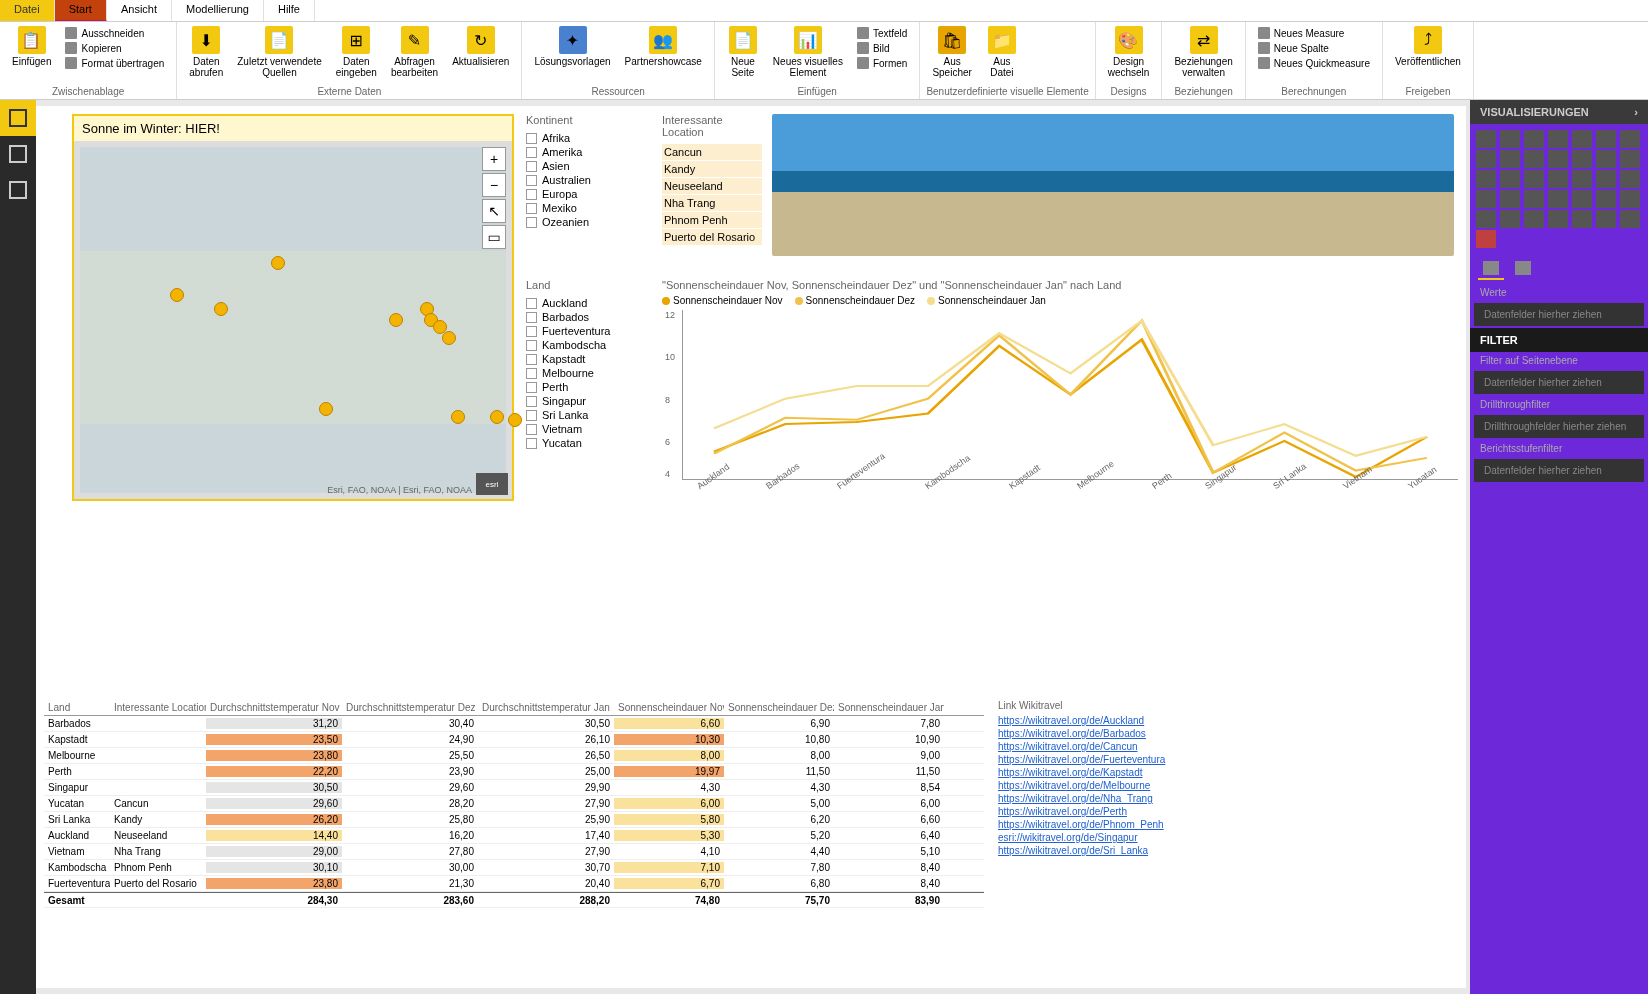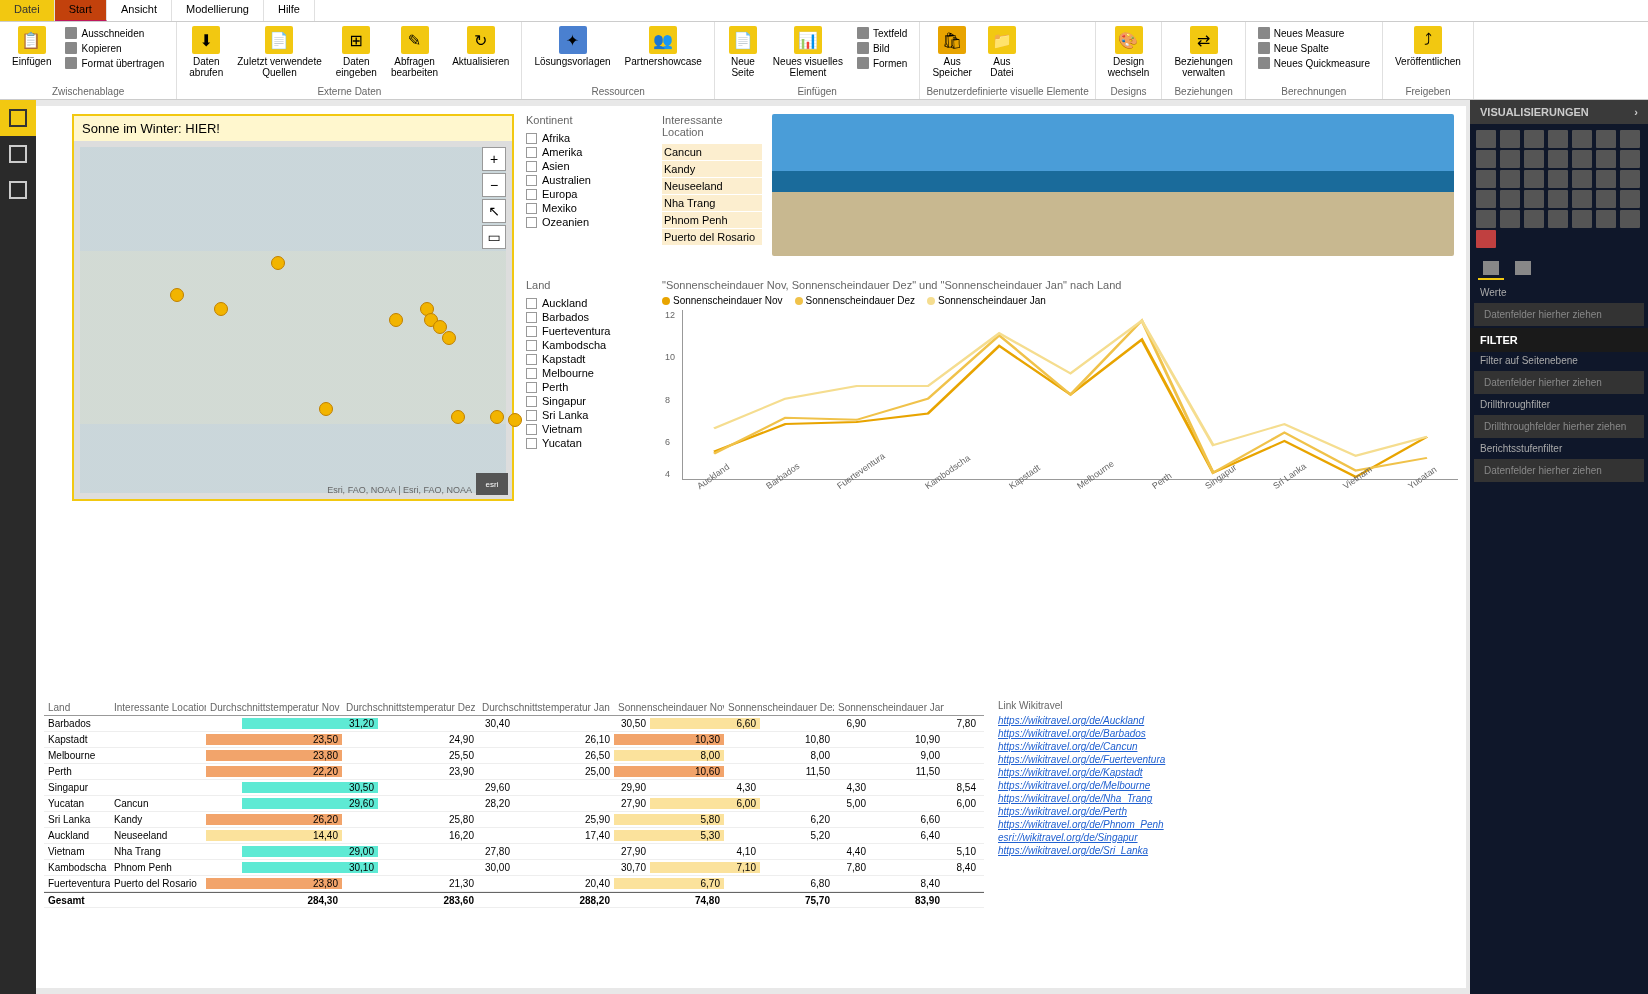--- a/index.html
+++ b/index.html
@@ -62,26 +62,26 @@
 .xaxis { display: flex; justify-content: space-around; font-size: 9px; color: #666; margin-left: 20px; transform: translateY(2px); }
 .xaxis span { transform: rotate(-35deg); transform-origin: left; white-space: nowrap; }
 
 .table { position: absolute; left: 8px; right: 8px; top: 594px; font-size: 10px; }
 .trow { display: flex; border-bottom: 1px solid #eee; height: 16px; align-items: center; }
 .trow.head { color: #666; font-size: 10px; border-bottom: 1px solid #999; }
 .trow.total { font-weight: bold; border-top: 1px solid #666; }
 .tc { padding: 0 4px; overflow: hidden; white-space: nowrap; }
 .tc.num { text-align: right; }
 .c0 { width: 66px; } .c1 { width: 96px; } .c2,.c3,.c4 { width: 136px; } .c5,.c6,.c7 { width: 110px; }
-.heat-r { background: #5eead4; margin-left: 36px; } .heat-o { background: #f2a46b; } .heat-y { background: #fbe29c; }
+.heat-r { background: #e5e5e5; } .heat-o { background: #f2a46b; } .heat-y { background: #fbe29c; }
 .links { margin-left: 14px; font-size: 10px; }
 .links-title { color: #666; margin-bottom: 3px; }
-.link { color: #2060d0; text-decoration: underline; cursor: pointer; padding: 1px 0; font-style: italic; }
-
-.rightpanes { width: 178px; background: #0f172a; color: #ccc; display: flex; flex-direction: column; font-size: 11px; }
+.link { color: #2060d0; text-decoration: underline; cursor: pointer; padding: 1px 0; }
+
+.rightpanes { width: 178px; background: #6d28d9; color: #ccc; display: flex; flex-direction: column; font-size: 11px; }
 .pane-head { background: #3a3a3a; padding: 6px 10px; font-weight: 600; font-size: 11px; display: flex; justify-content: space-between; align-items: center; }
 .viz-icons { display: grid; grid-template-columns: repeat(7, 1fr); gap: 2px; padding: 6px; }
 .viz-ico { width: 20px; height: 18px; background: #555; border-radius: 1px; cursor: pointer; }
 .viz-ico.r { background: #c04040; }
 .field-tabs { display: flex; gap: 6px; padding: 4px 8px; }
 .field-tab { width: 26px; height: 22px; border-bottom: 2px solid transparent; cursor: pointer; display: flex; align-items: center; justify-content: center; }
 .field-tab.active { border-bottom-color: #f2c811; }
 .field-tab-ico { width: 16px; height: 14px; background: #888; }
 .pane-label { padding: 3px 10px; color: #aaa; font-size: 10px; }
 .drop { padding: 6px 10px; color: #888; font-size: 10px; background: #333; margin: 2px 4px; }
@@ -478,21 +478,21 @@
                 <div class="tc c5 num heat-y">8,00</div>
                 <div class="tc c6 num">8,00</div>
                 <div class="tc c7 num">9,00</div>
               </div>
               <div class="trow">
                 <div class="tc c0">Perth</div>
                 <div class="tc c1"></div>
                 <div class="tc c2 num heat-o">22,20</div>
                 <div class="tc c3 num">23,90</div>
                 <div class="tc c4 num">25,00</div>
-                <div class="tc c5 num heat-o">10,60</div>
+                <div class="tc c5 num heat-o">19,97</div>
                 <div class="tc c6 num">11,50</div>
                 <div class="tc c7 num">11,50</div>
               </div>
               <div class="trow">
                 <div class="tc c0">Singapur</div>
                 <div class="tc c1"></div>
                 <div class="tc c2 num heat-r">30,50</div>
                 <div class="tc c3 num">29,60</div>
                 <div class="tc c4 num">29,90</div>
                 <div class="tc c5 num heat-">4,30</div>

